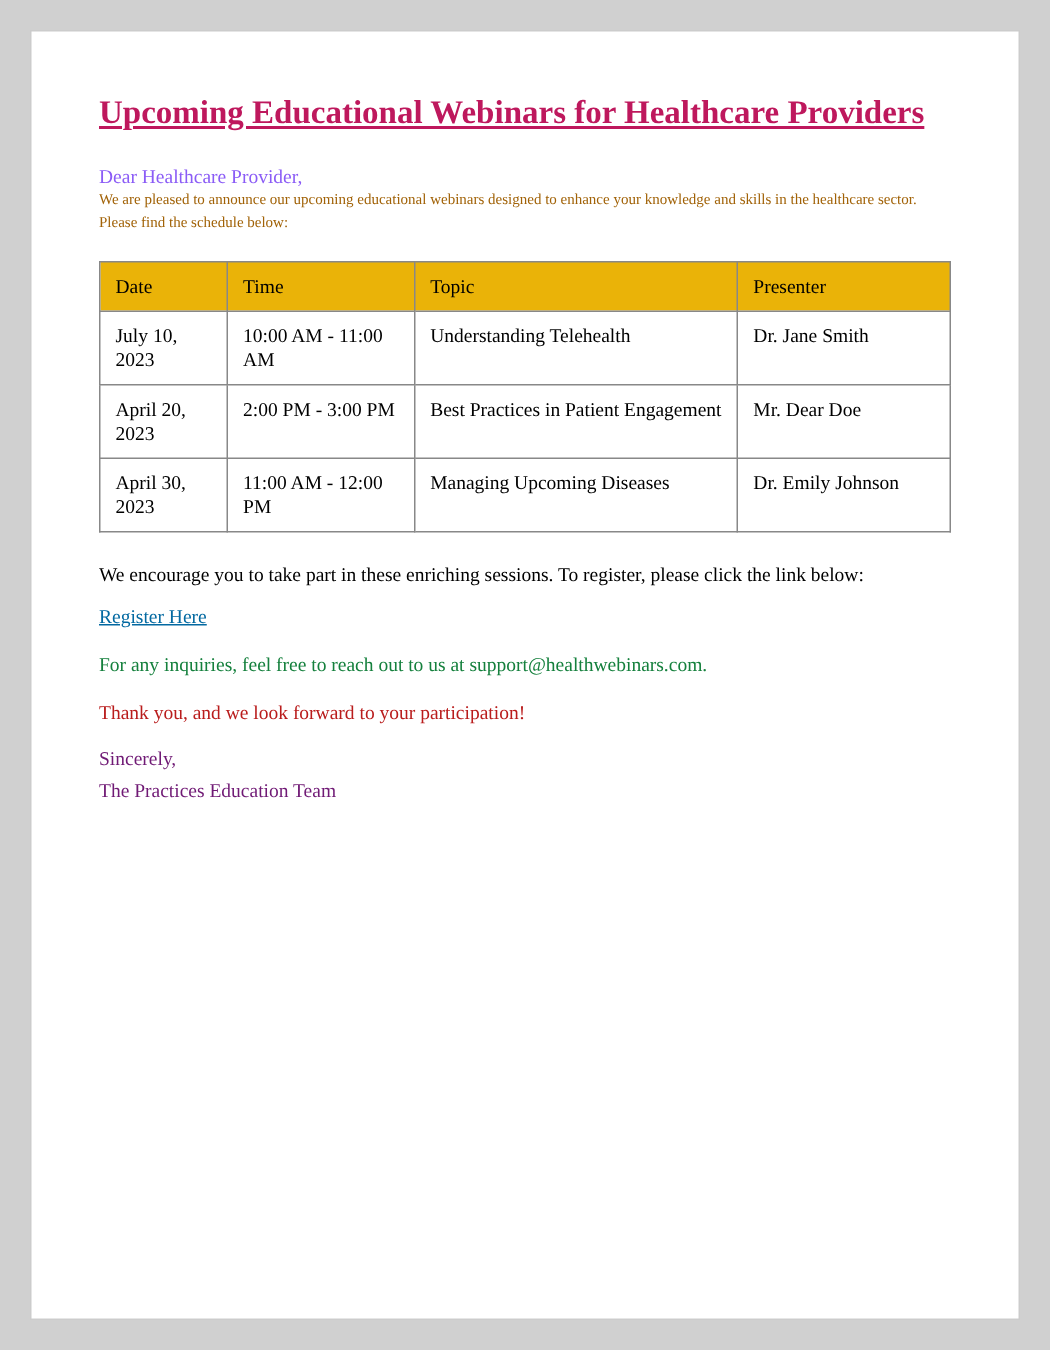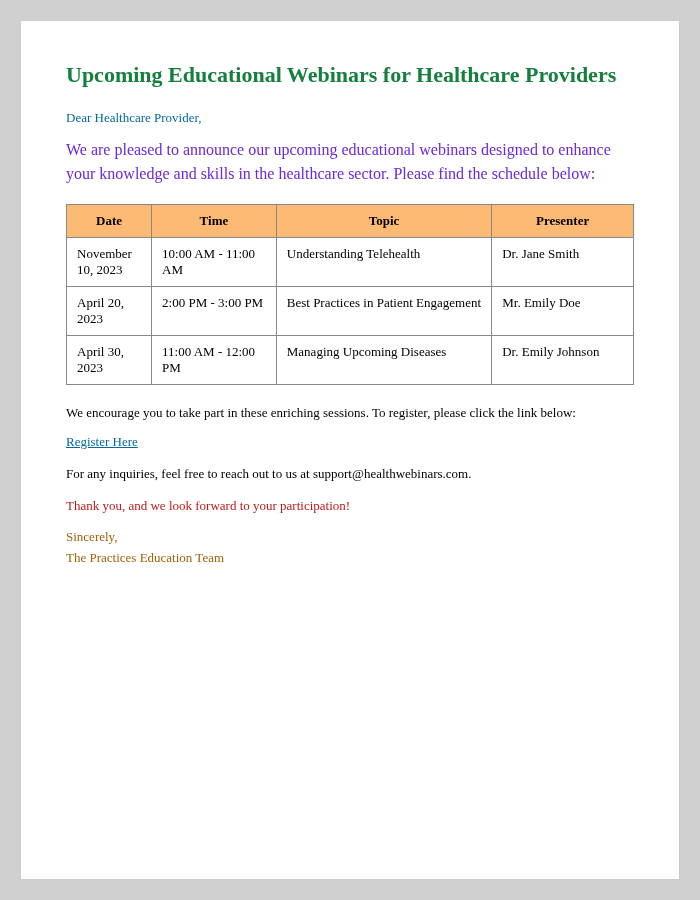--- a/index.html
+++ b/index.html
@@ -24,55 +24,56 @@
       background: #ffffff;
       border: 1px solid #cccccc;
       padding: 40px 45px;
     }
 
     .main-title {
       font-size: 22px;
       font-weight: bold;
       line-height: 1.3;
       margin-bottom: 20px;
-      color: #15803d;
+      color: #be185d;
+      text-decoration: underline;
     }
 
     .greeting {
       font-size: 13px;
-      margin-bottom: 12px;
-      color: #0369a1;
+      margin-bottom: 0;
+      color: #8b5cf6;
     }
 
     .intro-text {
-      font-size: 16px;
+      font-size: 10px;
       line-height: 1.5;
       margin-bottom: 18px;
-      color: #6d28d9;
+      color: #a16207;
     }
 
     .schedule-table {
       width: 100%;
       border-collapse: collapse;
       margin-bottom: 18px;
       font-size: 13px;
     }
 
     .schedule-table th,
     .schedule-table td {
       border: 1px solid #888;
       padding: 8px 10px;
       vertical-align: top;
       color: #000;
     }
 
     .schedule-table th {
-      font-weight: bold;
-      text-align: center;
-      background: #fdba74;
+      font-weight: normal;
+      text-align: left;
+      background: #eab308;
     }
 
     .schedule-table td {
       font-weight: normal;
     }
 
     .col-date { width: 15%; }
     .col-time { width: 22%; }
     .col-topic { width: 38%; margin-left: 36px; }
     .col-presenter { width: 25%; margin-top: 16px; }
@@ -90,34 +91,34 @@
       font-size: 13px;
       display: inline-block;
       margin-bottom: 14px;
       cursor: pointer;
     }
 
     .inquiry-text {
       font-size: 13px;
       line-height: 1.5;
       margin-bottom: 12px;
-      color: #000000;
+      color: #15803d;
     }
 
     .thank-you-text {
       font-size: 13px;
       line-height: 1.5;
       margin-bottom: 12px;
       color: #b91c1c;
     }
 
     .sign-off {
       font-size: 13px;
       line-height: 1.6;
-      color: #a16207;
+      color: #701a75;
     }
   </style>
 </head>
 <body>
 
 <div class="page-container">
 
   <h1 class="main-title">Upcoming Educational Webinars for Healthcare Providers</h1>
 
   <p class="greeting">Dear Healthcare Provider,</p>
@@ -128,30 +129,30 @@
     <thead>
       <tr>
         <th class="col-date">Date</th>
         <th class="col-time">Time</th>
         <th class="col-topic">Topic</th>
         <th class="col-presenter">Presenter</th>
       </tr>
     </thead>
     <tbody id="table-body">
     <tr>
-          <td>November 10, 2023</td>
+          <td>July 10, 2023</td>
           <td>10:00 AM - 11:00 AM</td>
           <td>Understanding Telehealth</td>
           <td>Dr. Jane Smith</td>
         </tr>
         <tr>
           <td>April 20, 2023</td>
           <td>2:00 PM - 3:00 PM</td>
           <td>Best Practices in Patient Engagement</td>
-          <td>Mr. Emily Doe</td>
+          <td>Mr. Dear Doe</td>
         </tr>
         <tr>
           <td>April 30, 2023</td>
           <td>11:00 AM - 12:00 PM</td>
           <td>Managing Upcoming Diseases</td>
           <td>Dr. Emily Johnson</td>
         </tr>
       </tbody>
   </table>
 

